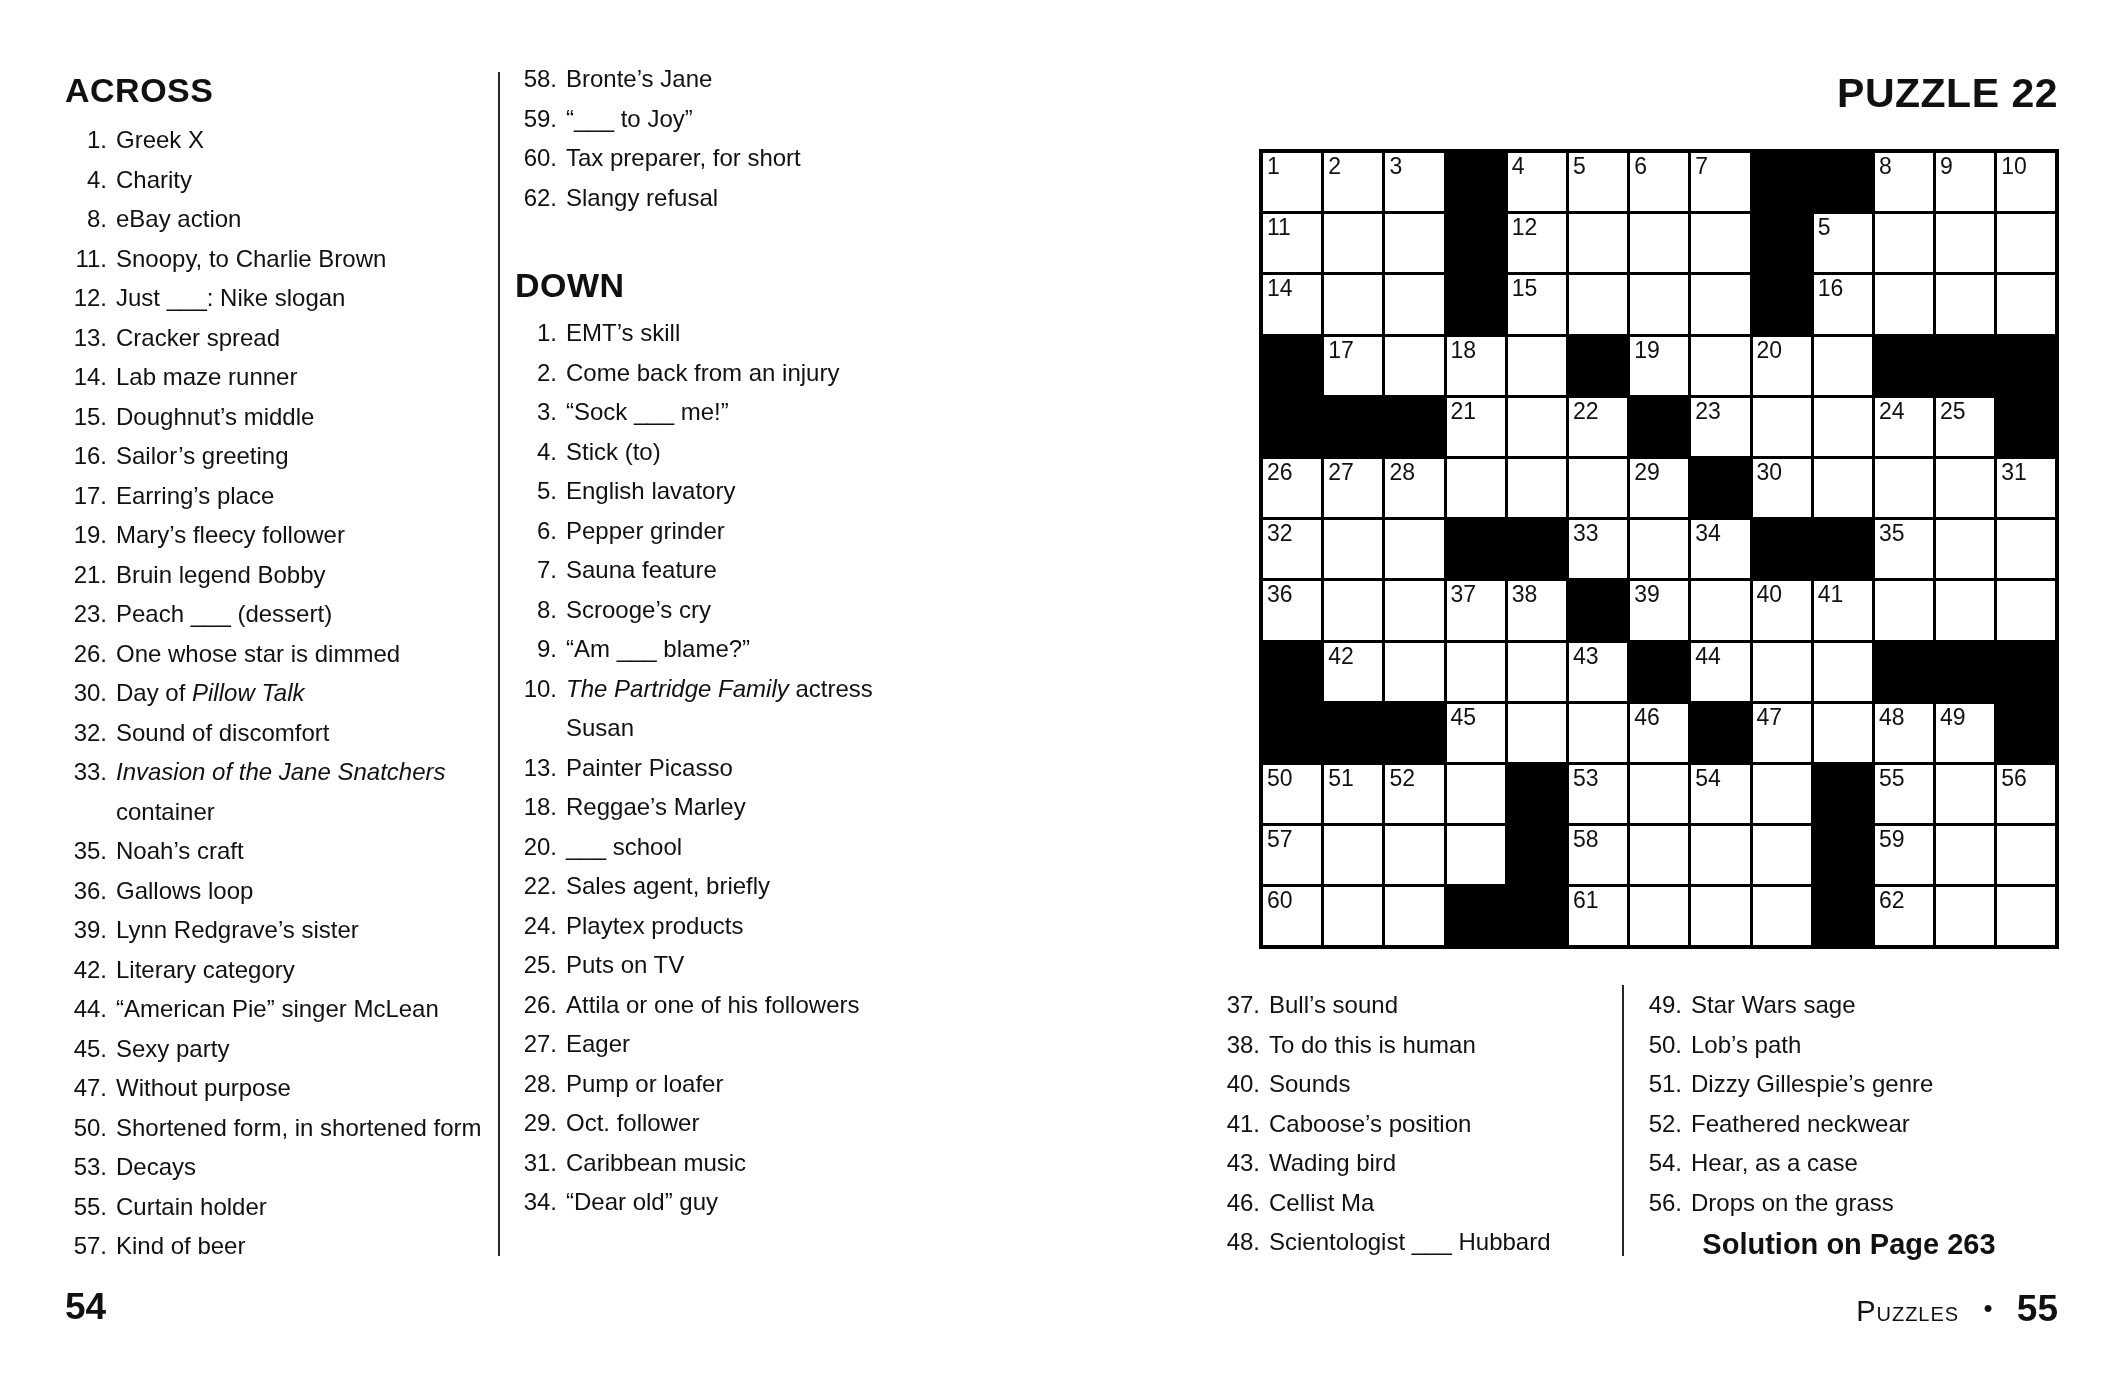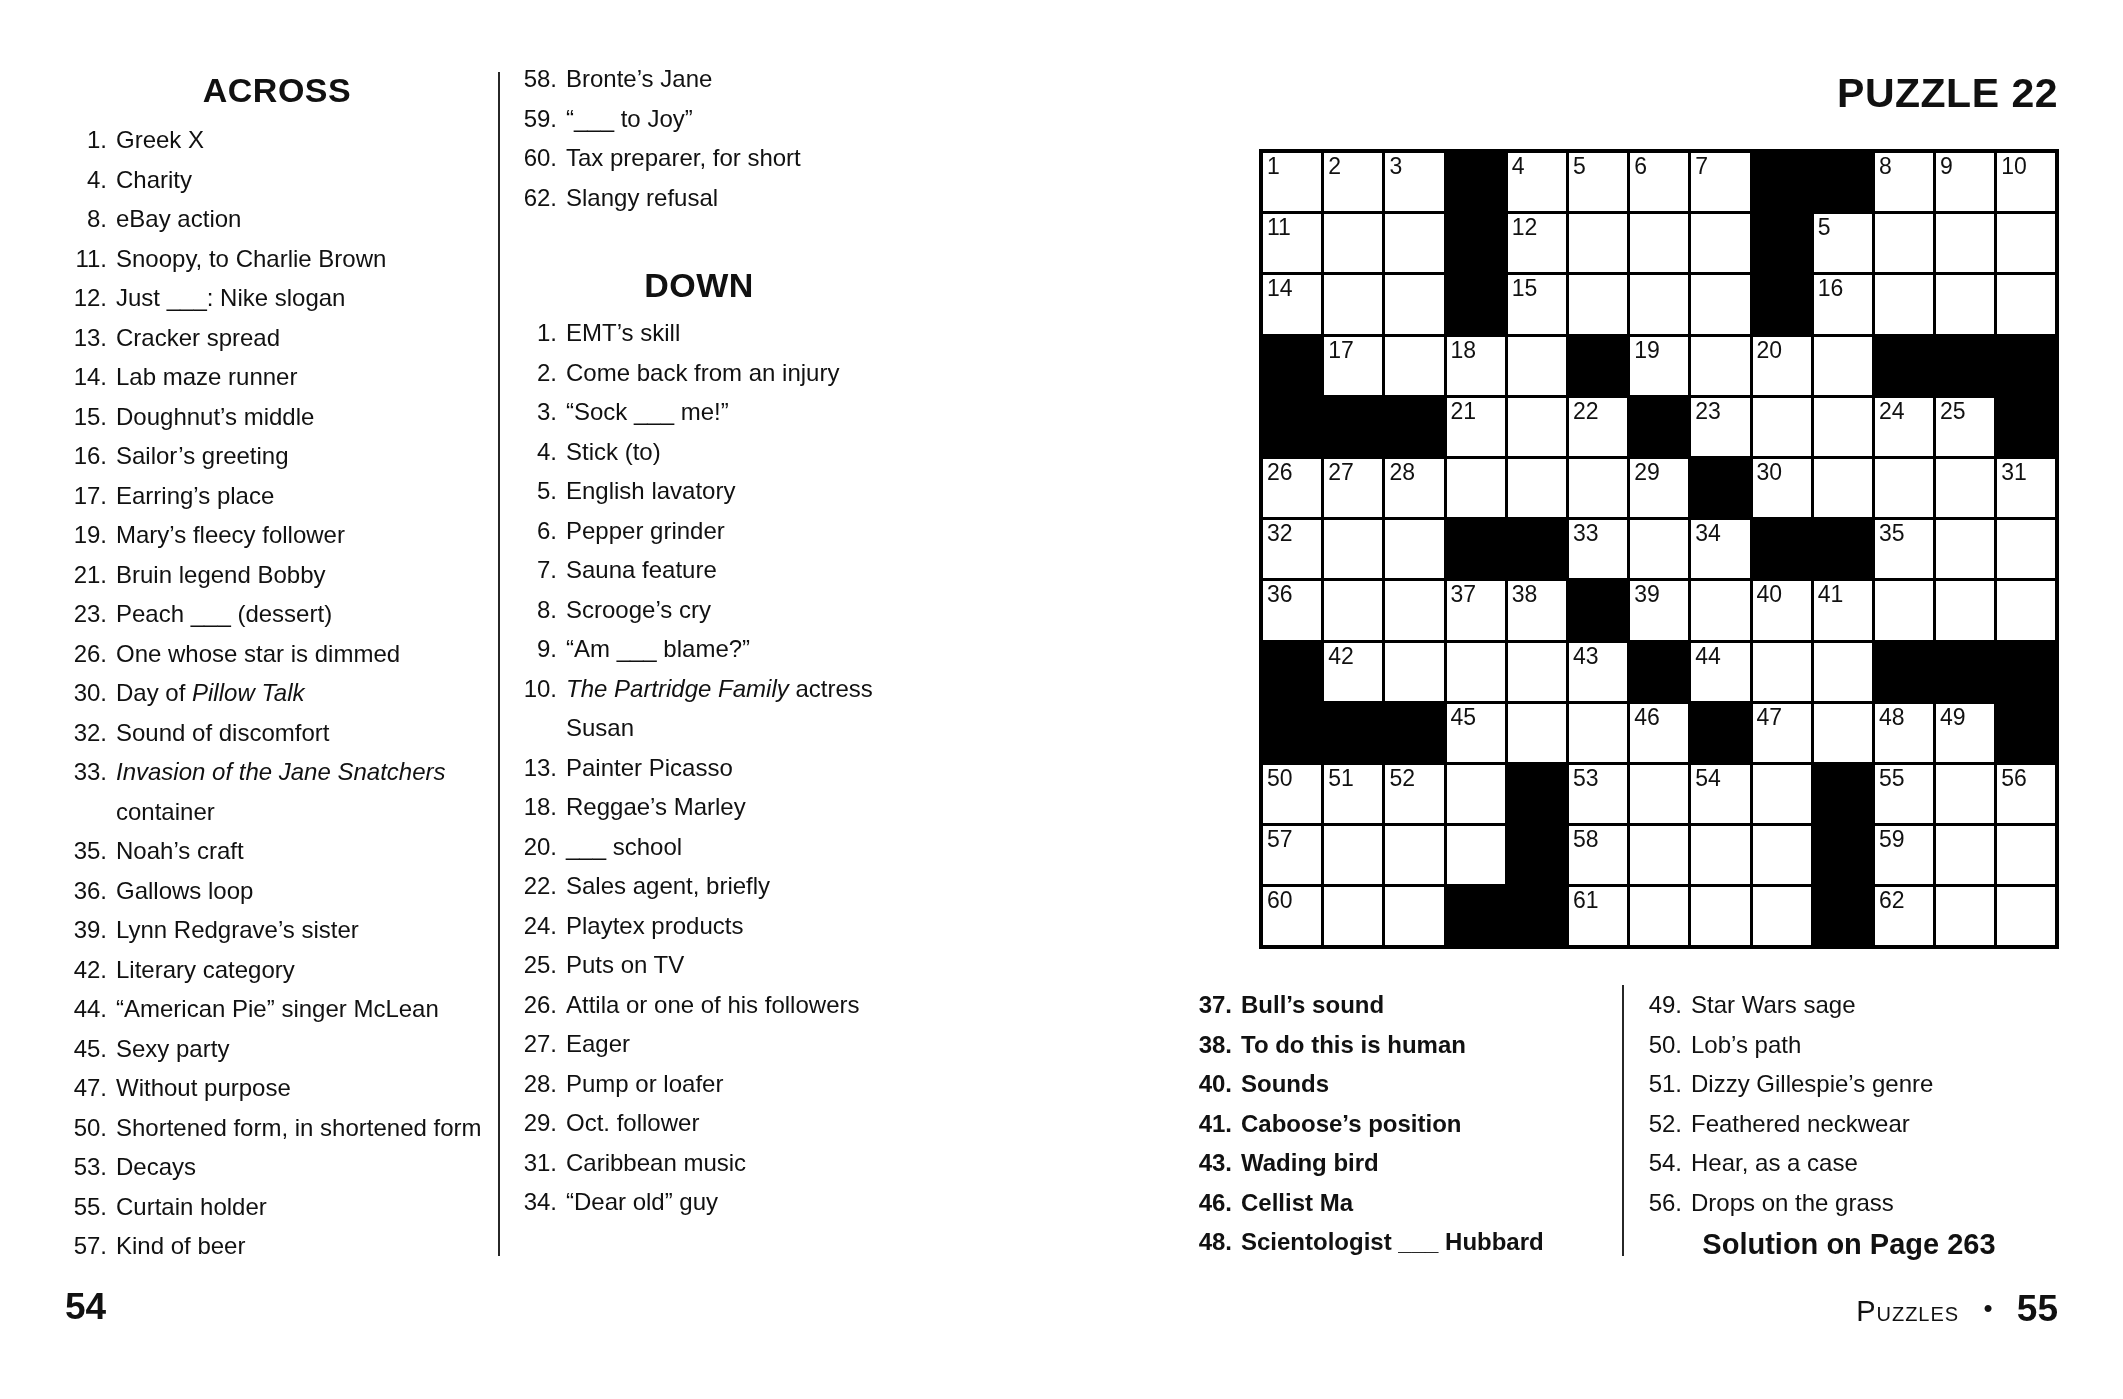--- a/index.html
+++ b/index.html
@@ -4,24 +4,24 @@
 <style>
   html,body{margin:0;padding:0;background:#e8e8e8;}
   .page{
     position:relative; width:2123px; height:1399px; background:#ffffff;
     font-family:"Liberation Sans","DejaVu Sans",sans-serif; color:#111; overflow:hidden;
   }
   
   .col{position:absolute;}
   .col-left{left:65px; top:70px; width:424px;}
   .col-mid{left:515px; top:59px; width:368px;}
-  .col-bl{left:1190px; top:985px; width:428px;font-weight:bold;}
+  .col-bl{left:1218px; top:985px; width:428px;}
   .col-br{left:1640px; top:985px; width:418px;}
   h2.list-heading{
-    margin:0 0 10px 0; font-size:34px; line-height:40px; font-weight:bold; letter-spacing:0.5px;text-align:center;
+    margin:0 0 10px 0; font-size:34px; line-height:40px; font-weight:bold; letter-spacing:0.5px;
   }
   h2.down-heading{margin:48px 0 8px 0;}
   ul.clues{list-style:none; margin:0; padding:0;}
   li.clue{display:flex; align-items:flex-start; font-size:24px; line-height:39.5px;}
   li.clue .cn{flex:none; width:42px; text-align:right; white-space:nowrap;}
   li.clue .ct{margin-left:9px;}
   li.clue em{font-style:italic;}
   
   .xgrid{
     position:absolute; left:1259px; top:149px;

